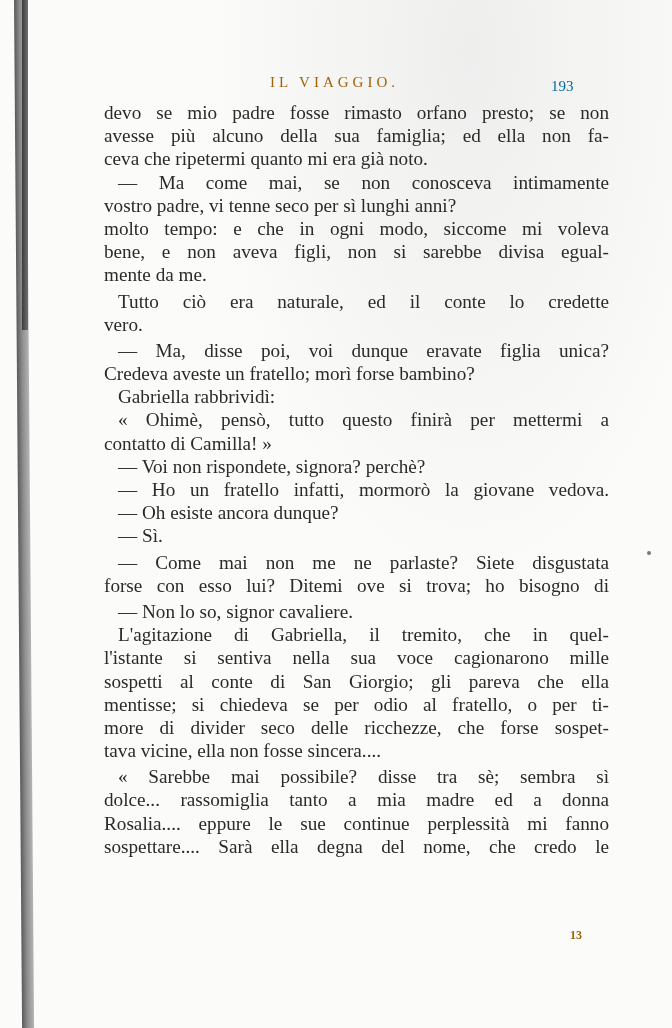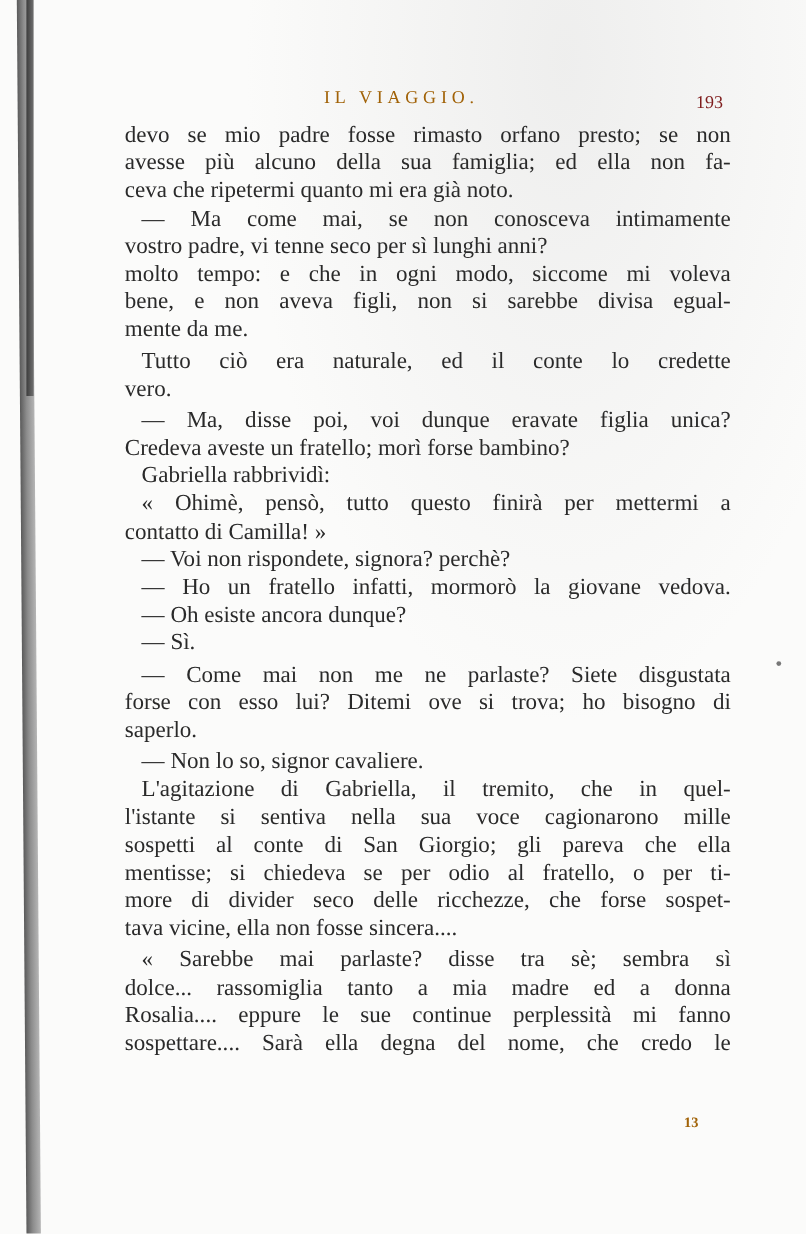--- a/index.html
+++ b/index.html
@@ -25,23 +25,23 @@
     .binding-top {
       position: absolute; top: 0; left: 22px; width: 6px; height: 330px;
       background: linear-gradient(to right, #3c3c3c, #707070);
     }
     .running-head {
       position: absolute; top: 74px; left: 270px;
       font-family: "Liberation Serif", serif;
       font-size: 15px; letter-spacing: 4px; color: #a16207;
     }
     .page-number {
-      position: absolute; top: 78px; left: 580px;
+      position: absolute; top: 78px; left: 551px;
       font-family: "Liberation Serif", serif;
-      font-size: 15px; color: #7f1d1d; text-align: right;
+      font-size: 15px; color: #0369a1; text-align: right;
     }
     .text-block {
       position: absolute; top: 101px; left: 104px; width: 505px;
       font-family: Liberation Serif, serif;
       font-size: 19.2px; line-height: 23.2px;
     }
     .line {
       display: block; white-space: nowrap; height: 23.2px;
       text-align: justify; text-align-last: justify;
     }
@@ -83,28 +83,27 @@
   <span class="line last">Credeva aveste un fratello; morì forse bambino?</span>
   <span class="line indent last">Gabriella rabbrividì:</span>
   <span class="line indent">« Ohimè, pensò, tutto questo finirà per mettermi a</span>
   <span class="line last">contatto di Camilla! »</span>
   <span class="line indent last">— Voi non rispondete, signora? perchè?</span>
   <span class="line indent">— Ho un fratello infatti, mormorò la giovane vedova.</span>
   <span class="line indent last">— Oh esiste ancora dunque?</span>
   <span class="line indent last">— Sì.</span>
   <span class="line indent gap">— Come mai non me ne parlaste? Siete disgustata</span>
   <span class="line">forse con esso lui? Ditemi ove si trova; ho bisogno di</span>
-  <span class="line last">saperlo.</span>
   <span class="line indent last gap">— Non lo so, signor cavaliere.</span>
   <span class="line indent">L'agitazione di Gabriella, il tremito, che in quel-</span>
   <span class="line">l'istante si sentiva nella sua voce cagionarono mille</span>
   <span class="line">sospetti al conte di San Giorgio; gli pareva che ella</span>
   <span class="line">mentisse; si chiedeva se per odio al fratello, o per ti-</span>
   <span class="line">more di divider seco delle ricchezze, che forse sospet-</span>
   <span class="line last">tava vicine, ella non fosse sincera....</span>
-  <span class="line indent gap">« Sarebbe mai parlaste? disse tra sè; sembra sì</span>
+  <span class="line indent gap">« Sarebbe mai possibile? disse tra sè; sembra sì</span>
   <span class="line">dolce... rassomiglia tanto a mia madre ed a donna</span>
   <span class="line">Rosalia.... eppure le sue continue perplessità mi fanno</span>
   <span class="line">sospettare.... Sarà ella degna del nome, che credo le</span>
 </div>
 
 <div class="signature">13</div>
 <div class="speck"></div>
 
 </body></html>

